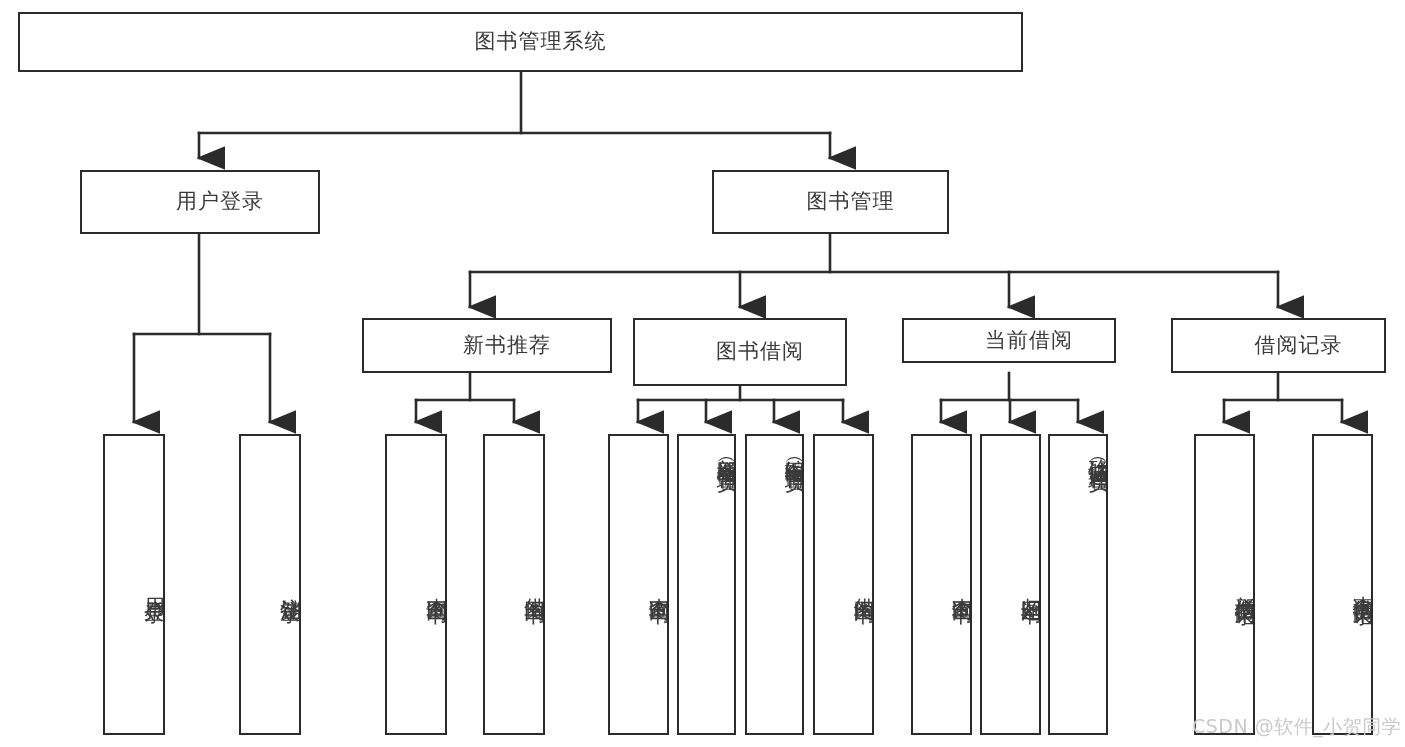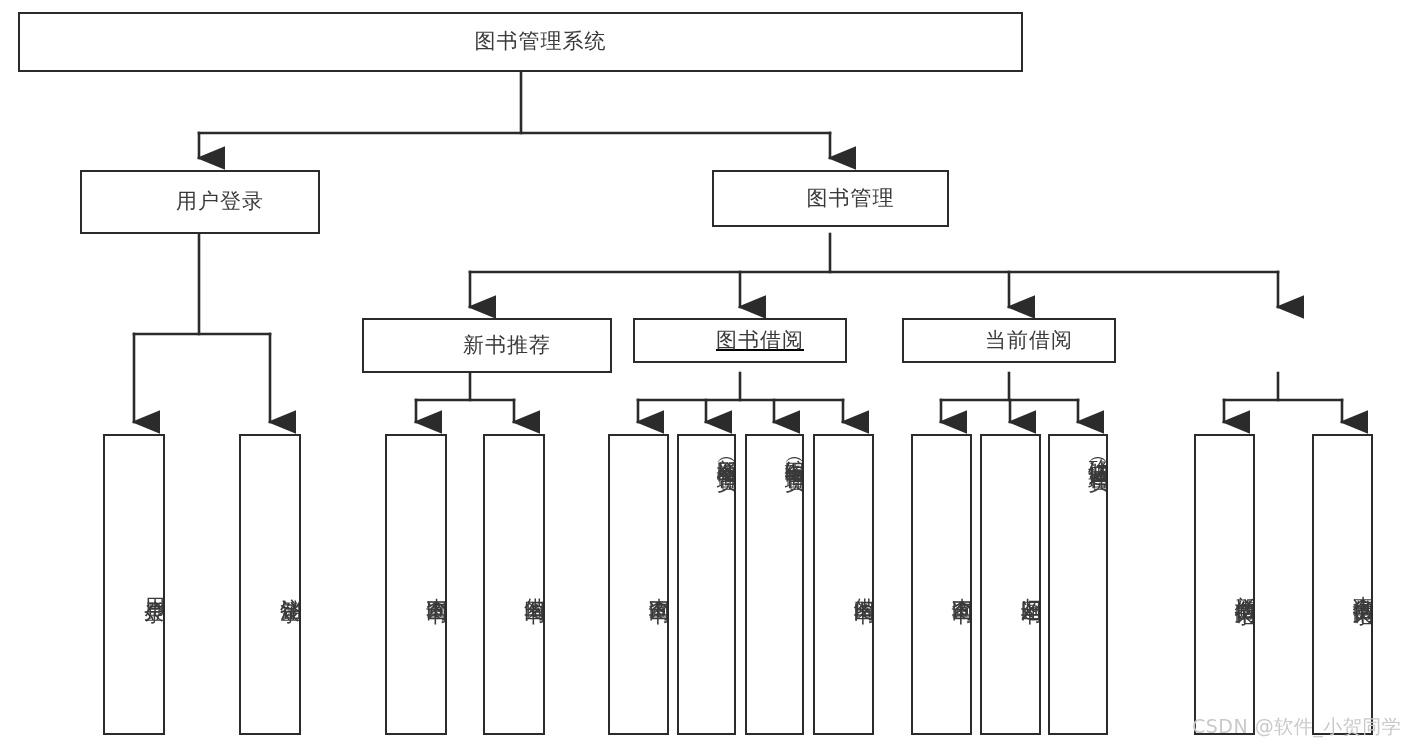--- a/index.html
+++ b/index.html
@@ -129,36 +129,39 @@
   </svg>
 
   <div class="node-box" style="left:18px; top:12px; width:1005px; height:60px;">
     <span class="node-label-h">图书管理系统</span>
   </div>
 
   <div class="node-box" style="left:80px; top:170px; width:240px; height:64px;">
     <span class="node-label-h">用户登录</span>
   </div>
 
-  <div class="node-box" style="left:712px; top:170px; width:237px; height:57px;">
+  <div class="node-box" style="left:712px; top:170px; width:237px; height:64px;">
     <span class="node-label-h">图书管理</span>
   </div>
 
   <div class="node-box" style="left:362px; top:318px; width:250px; height:55px;">
     <span class="node-label-h">新书推荐</span>
   </div>
 
-  <div class="node-box" style="left:633px; top:318px; width:214px; height:45px;text-decoration:underline;">
+  <div class="node-box" style="left:633px; top:318px; width:214px; height:68px;">
     <span class="node-label-h">图书借阅</span>
   </div>
 
   <div class="node-box" style="left:902px; top:318px; width:214px; height:45px;">
     <span class="node-label-h">当前借阅</span>
   </div>
 
+  <div class="node-box" style="left:1171px; top:318px; width:215px; height:55px;">
+    <span class="node-label-h">借阅记录</span>
+  </div>
 
   <div class="node-box leaf-box center-v" style="left:103px; top:434px; width:62px; height:301px;">
     <span class="node-label-v">用户登录</span>
   </div>
 
   <div class="node-box leaf-box center-v" style="left:239px; top:434px; width:62px; height:301px;">
     <span class="node-label-v">注销登录</span>
   </div>
 
   <div class="node-box leaf-box center-v" style="left:385px; top:434px; width:62px; height:301px;">

